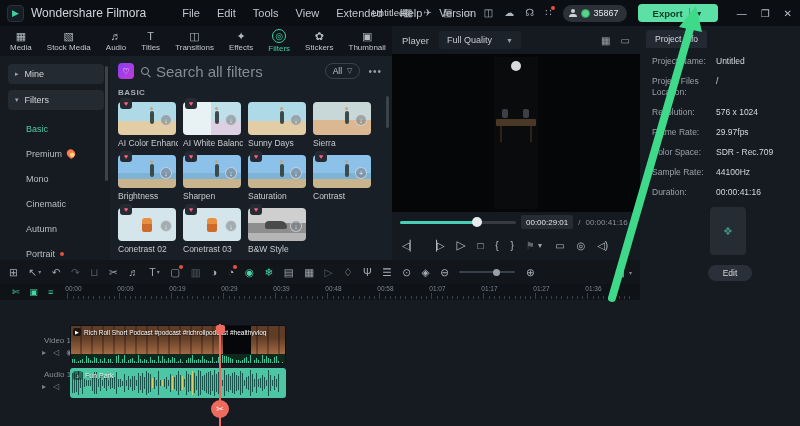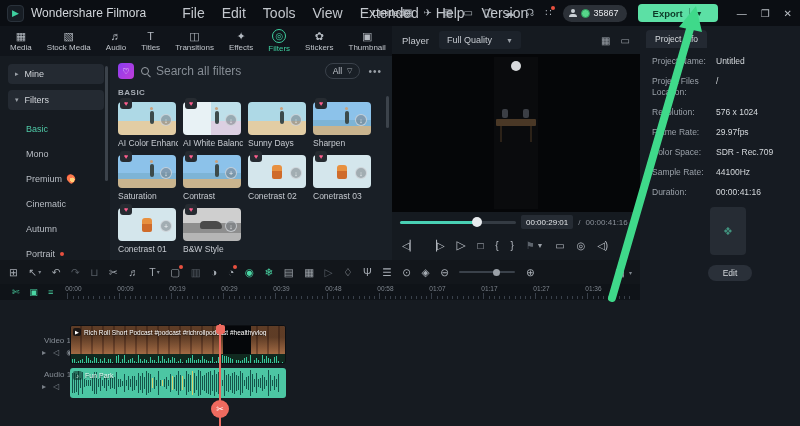--- a/index.html
+++ b/index.html
@@ -6,21 +6,21 @@
   html,body { background:#000; }
   body { font-family:"Liberation Sans", sans-serif; }
   .app { position:relative; width:800px; height:426px; background:#0e1116; overflow:hidden; color:#c6cad0; }
 
   
   .titlebar { position:absolute; left:0; top:0; width:800px; height:26px; background:#0b0e13; display:flex; align-items:center; }
   .logo-box { width:17px; height:17px; margin-left:7px; border-radius:4px; background:#171d24; border:1px solid #2a323b; display:flex; align-items:center; justify-content:center; }
   .logo-glyph { color:#3fd0a0; font-size:9px; line-height:1; }
   .app-title { font-size:12px; color:#d2d6db; margin-left:7px; }
   .menus { display:flex; gap:17px; margin-left:36px; }
-  .menu-item { font-size:14px; color:#c3c7cd; cursor:default; }
+  .menu-item { font-size:11px; color:#c3c7cd; cursor:default; }
   .proj-title { position:absolute; left:372px; top:7px; font-size:9.5px; color:#cfd3d8; }
   .tb-right { position:absolute; right:8px; top:0; height:26px; display:flex; align-items:center; gap:11px; }
   .tb-icon { font-size:10px; color:#aeb4bb; position:relative; line-height:1; }
   .tb-icon.red-dot::after { content:""; position:absolute; right:-3px; top:-2px; width:4px; height:4px; border-radius:50%; background:#e8503f; }
   .account-pill { display:flex; align-items:center; gap:4px; background:#2c3138; border-radius:9px; height:17px; padding:0 8px 0 6px; }
   .person-icon { width:8px; height:8px; position:relative; }
   .person-icon::before { content:""; position:absolute; left:2px; top:0; width:4px; height:4px; border-radius:50%; background:#ccd1d6; }
   .person-icon::after { content:""; position:absolute; left:0; top:4.5px; width:8px; height:3.5px; border-radius:4px 4px 0 0; background:#ccd1d6; }
   .coin-icon { width:9px; height:9px; border-radius:50%; background:#57d68a; border:1px solid #2f9e5f; display:inline-block; }
   .credits { font-size:9px; color:#e8eaed; }
@@ -49,21 +49,21 @@
   .flame-icon { width:8px; height:9px; background:radial-gradient(circle at 50% 70%, #ffd27a 0 30%, #ff7a4d 31% 75%, #f0543a 76%); border-radius:50% 50% 50% 2px; transform:rotate(-45deg); display:inline-block; }
   .red-dot-mini { width:4px; height:4px; border-radius:50%; background:#e8503f; display:inline-block; }
   .v-scrollbar { position:absolute; border-radius:2px; background:#3c434b; }
 
   
   .filter-panel { position:absolute; left:110px; top:56px; width:282px; height:204px; background:#191f26; overflow:hidden; }
   .fp-header { display:flex; align-items:center; height:30px; padding:0 10px 0 8px; gap:7px; }
   .fav-badge { width:16px; height:16px; border-radius:4px; background:linear-gradient(135deg,#8a3df0,#c03dd8); color:#fff; font-size:8px; display:flex; align-items:center; justify-content:center; }
   .magnifier { width:8px; height:8px; border:1.3px solid #9aa0a7; border-radius:50%; position:relative; flex:none; }
   .magnifier::after { content:""; position:absolute; left:6px; top:6px; width:4px; height:1.3px; background:#9aa0a7; transform:rotate(45deg); transform-origin:0 0; }
-  .search-input { background:transparent; border:none; outline:none; color:#c6cad0; font-size:12px; width:120px; font-family:"Liberation Sans",sans-serif; }
+  .search-input { background:transparent; border:none; outline:none; color:#c6cad0; font-size:15px; width:120px; font-family:"Liberation Sans",sans-serif; }
   .search-input::placeholder { color:#858c94; }
   .fp-right { margin-left:auto; display:flex; align-items:center; gap:8px; }
   .all-pill { display:flex; align-items:center; gap:5px; border:1px solid #3a414a; border-radius:9px; height:16px; padding:0 7px; cursor:pointer; }
   .all-label { font-size:8.5px; color:#c0c5cb; }
   .funnel-icon { font-size:7px; color:#9aa0a7; }
   .more-dots { font-size:10px; color:#9aa0a7; letter-spacing:1px; cursor:pointer; }
   .section-label { font-size:8px; font-weight:bold; color:#a7adb5; letter-spacing:.5px; margin:2px 0 5px 8px; }
   .cards { display:grid; grid-template-columns:repeat(4,60px); column-gap:5px; row-gap:7px; margin-left:8px; }
   .card { cursor:pointer; }
   .thumb { position:relative; width:58px; height:33px; border-radius:4px; overflow:visible; }
@@ -261,25 +261,25 @@
           <span class="side-group-label">Mine</span>
         </div>
         <div class="side-group">
           <span class="side-chevron">▾</span>
           <span class="side-group-label">Filters</span>
         </div>
         <div class="side-item active">
           <span>Basic</span>
         </div>
         <div class="side-item">
-          <span>Mono</span>
-        </div>
-        <div class="side-item">
           <span>Premium</span>
           <span class="flame-icon"></span>
+        </div>
+        <div class="side-item">
+          <span>Mono</span>
         </div>
         <div class="side-item">
           <span>Cinematic</span>
         </div>
         <div class="side-item">
           <span>Autumn</span>
         </div>
         <div class="side-item">
           <span>Portrait</span>
           <span class="red-dot-mini"></span>
@@ -331,50 +331,71 @@
           <div class="thumb">
             <div class="thumb-img v-beach">
               <div class="fig fig-person"></div>
             </div>
             <div class="action-circle">↓</div>
           </div>
           <div class="card-name">Sunny Days</div>
         </div>
         <div class="card">
           <div class="thumb">
+            <div class="thumb-img v-beach3">
+              <div class="fig fig-person"></div>
+            </div>
+            <div class="action-circle">↓</div>
+          </div>
+          <div class="card-name">Sierra</div>
+        </div>
+        <div class="card">
+          <div class="thumb">
             <div class="thumb-img v-pier">
               <div class="fig fig-person"></div>
             </div>
             <div class="heart-badge">
               <span class="heart-glyph">♥</span>
             </div>
             <div class="action-circle">↓</div>
           </div>
-          <div class="card-name">Sharpen</div>
+          <div class="card-name">Brightness</div>
         </div>
         <div class="card">
           <div class="thumb">
             <div class="thumb-img v-pier">
               <div class="fig fig-person"></div>
             </div>
             <div class="heart-badge">
               <span class="heart-glyph">♥</span>
             </div>
             <div class="action-circle">↓</div>
           </div>
-          <div class="card-name">Saturation</div>
+          <div class="card-name">Sharpen</div>
         </div>
         <div class="card">
           <div class="thumb">
             <div class="thumb-img v-pier">
               <div class="fig fig-person"></div>
             </div>
             <div class="heart-badge">
               <span class="heart-glyph">♥</span>
             </div>
+            <div class="action-circle">↓</div>
+          </div>
+          <div class="card-name">Saturation</div>
+        </div>
+        <div class="card">
+          <div class="thumb">
+            <div class="thumb-img v-pier">
+              <div class="fig fig-person"></div>
+            </div>
+            <div class="heart-badge">
+              <span class="heart-glyph">♥</span>
+            </div>
             <div class="action-circle">+</div>
           </div>
           <div class="card-name">Contrast</div>
         </div>
         <div class="card">
           <div class="thumb">
             <div class="thumb-img v-cake">
               <div class="fig fig-cake"></div>
             </div>
             <div class="heart-badge">
@@ -388,32 +409,20 @@
           <div class="thumb">
             <div class="thumb-img v-cake">
               <div class="fig fig-cake"></div>
             </div>
             <div class="heart-badge">
               <span class="heart-glyph">♥</span>
             </div>
             <div class="action-circle">↓</div>
           </div>
           <div class="card-name">Conetrast 03</div>
-        </div>
-        <div class="card">
-          <div class="thumb">
-            <div class="thumb-img v-cake">
-              <div class="fig fig-cake"></div>
-            </div>
-            <div class="heart-badge">
-              <span class="heart-glyph">♥</span>
-            </div>
-            <div class="action-circle">+</div>
-          </div>
-          <div class="card-name">Conetrast 01</div>
         </div>
         <div class="card">
           <div class="thumb">
             <div class="thumb-img v-bw">
               <div class="fig fig-car"></div>
             </div>
             <div class="heart-badge">
               <span class="heart-glyph">♥</span>
             </div>
             <div class="action-circle">↓</div>

